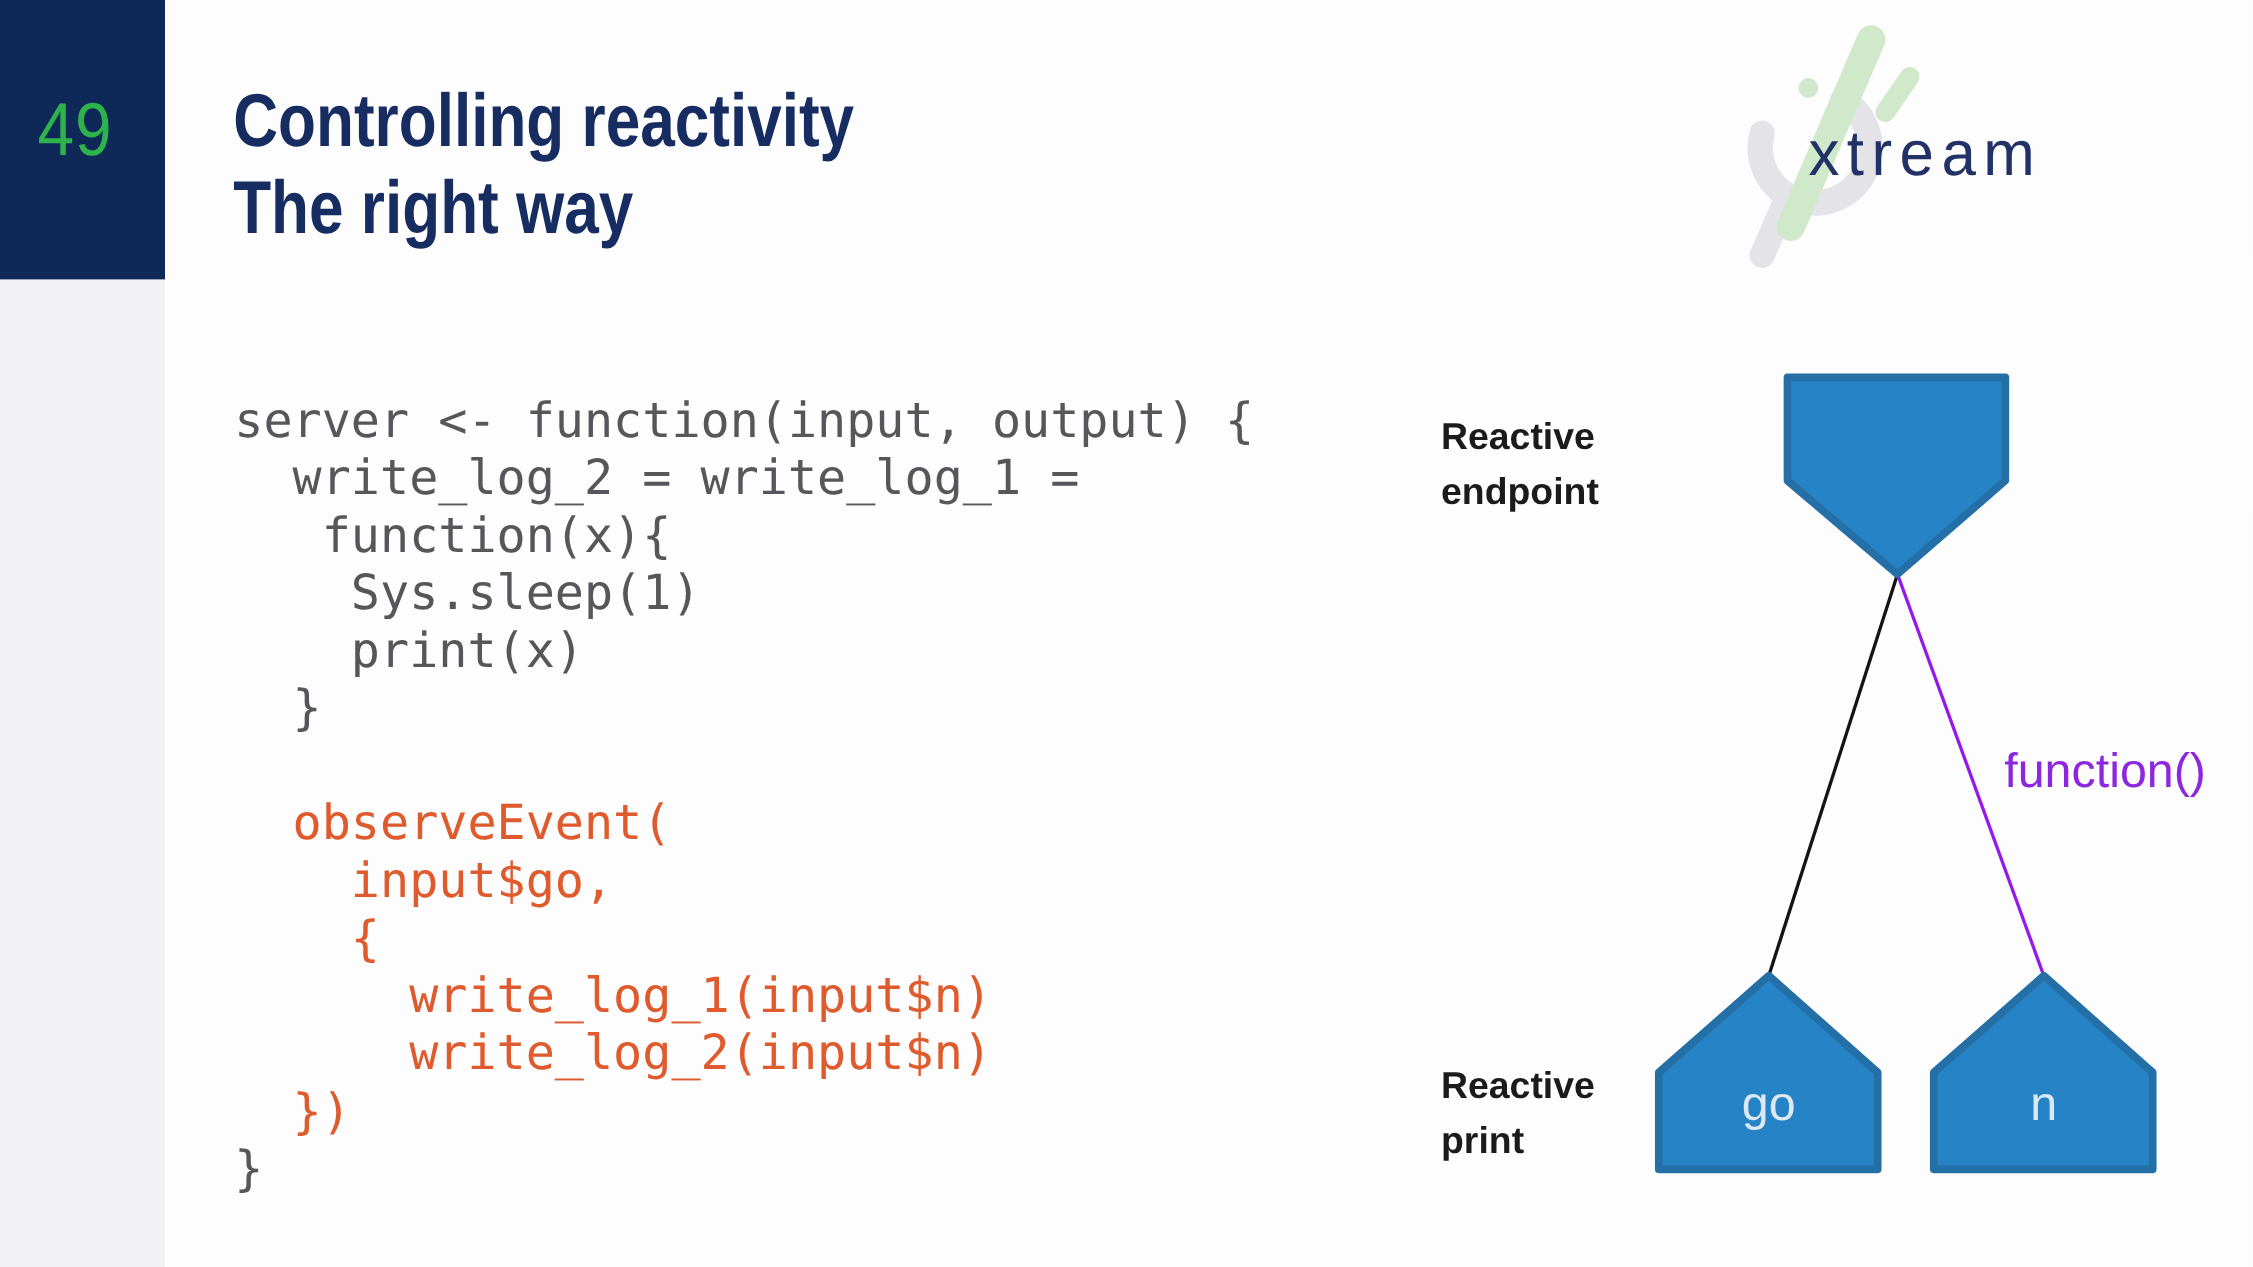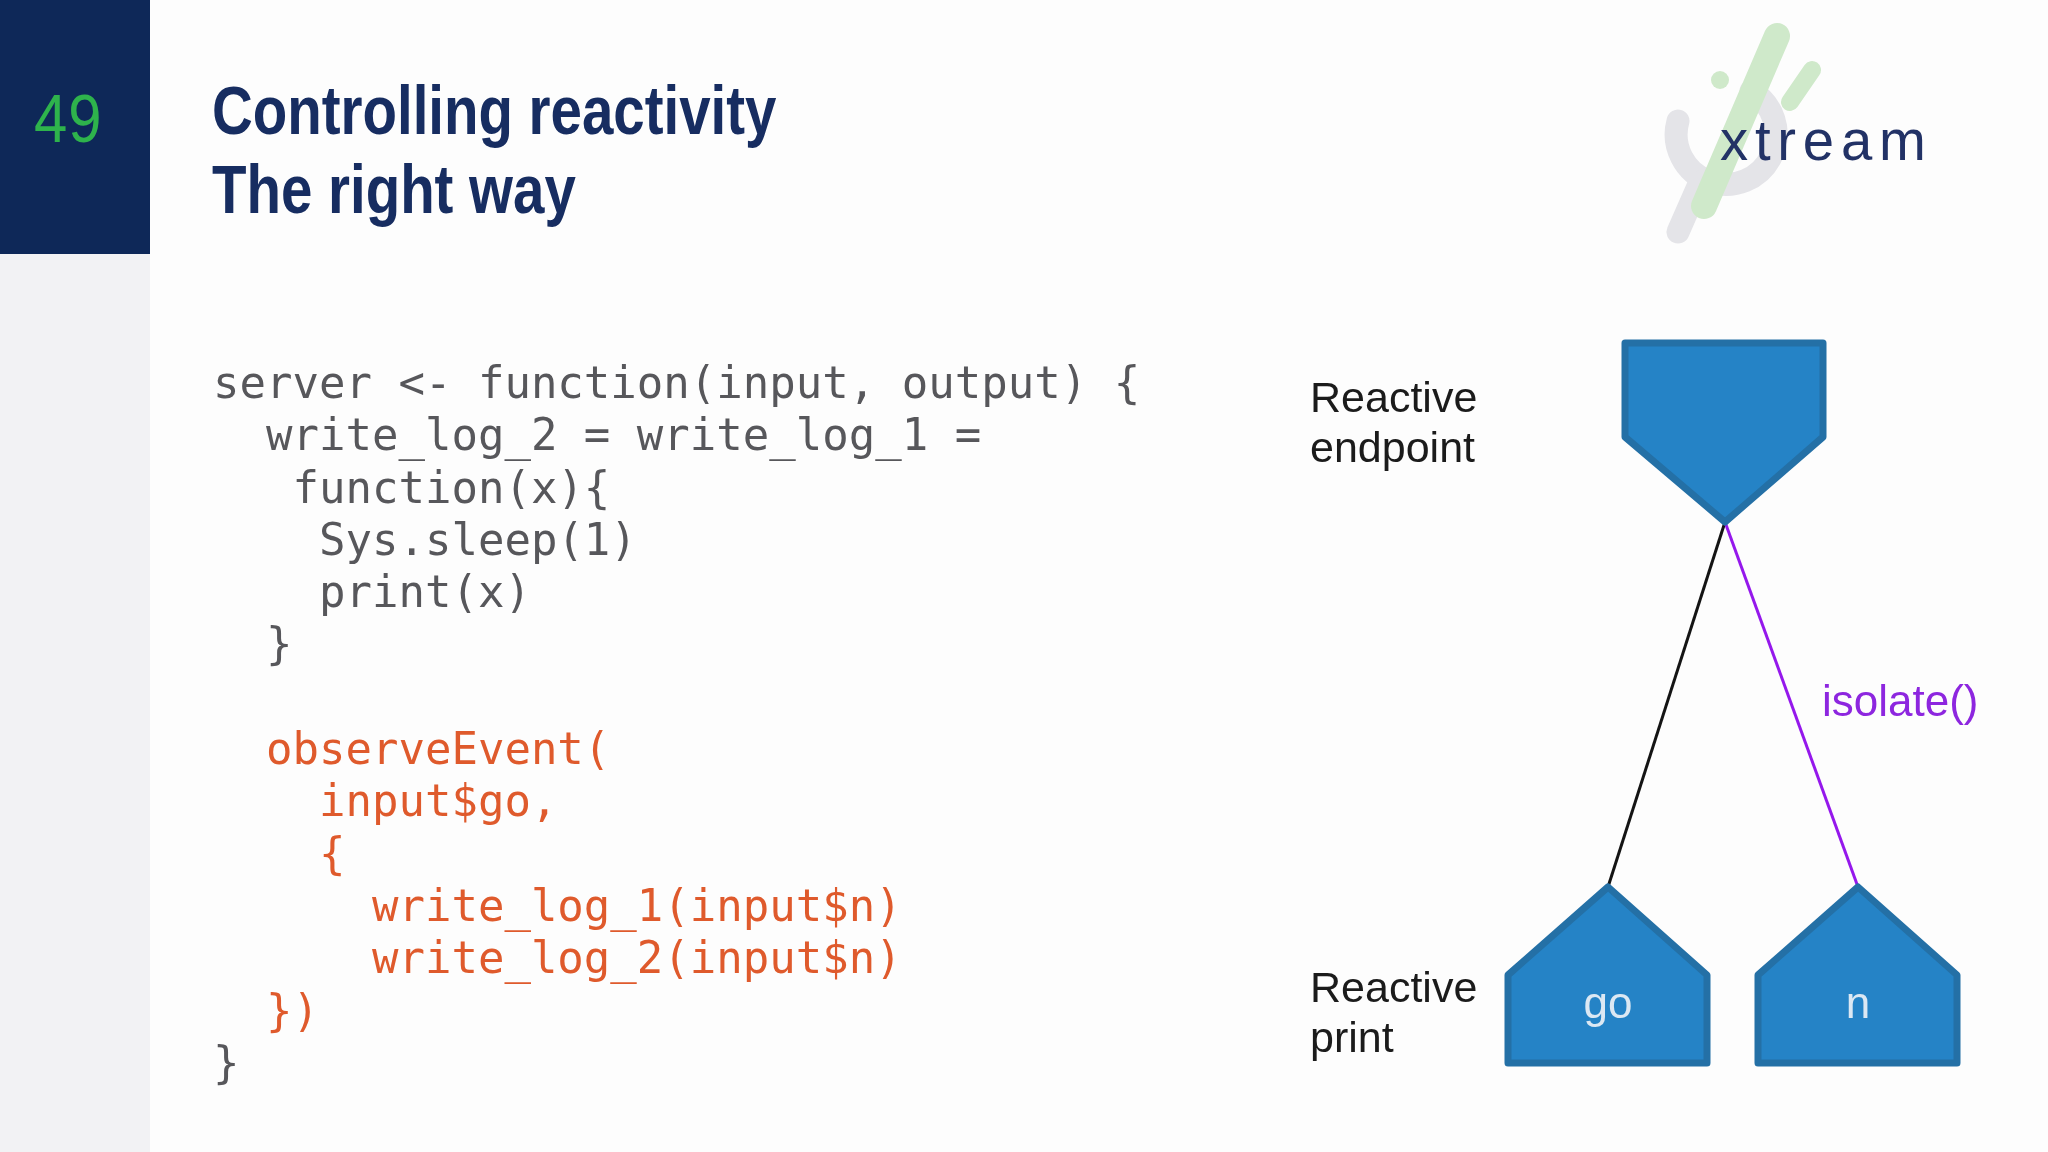--- a/index.html
+++ b/index.html
@@ -45,21 +45,21 @@
     color: var(--title-navy);
     transform: scaleX(0.83);
     transform-origin: left top;
     letter-spacing: 0px;
     white-space: nowrap;
   }
   .title span { display: block; }
   
   .logo {
     position: absolute;
-    left: 1640px; top: 20px;
+    left: 1564px; top: 20px;
     width: 400px; height: 240px;
   }
   .logo svg { position: absolute; left: 0; top: 0; }
   .logo-text {
     position: absolute;
     left: 80px; top: 86px;
     font-size: 58px;
     font-weight: 400;
     letter-spacing: 7px;
     color: var(--logo-navy);
@@ -91,23 +91,24 @@
   .conn-black  { stroke: var(--black-line); stroke-width: 3px; }
   .conn-purple { stroke: var(--purple-line); stroke-width: 3px; }
   .node-label {
     font-family: "Liberation Sans", sans-serif;
     font-size: 44px;
     fill: var(--node-text);
     text-anchor: middle;
   }
   .side-label {
     position: absolute;
-    font-size: 43px;
+    font-size: 34px;
     line-height: 50px;
     color: var(--label-black);
+    font-weight: bold;
   }
   .side-label span { display: block; }
   .endpoint-label { left: 1310px; top: 372px; }
   .source-label   { left: 1310px; top: 962px; }
   .isolate-label {
     position: absolute;
     left: 1822px; top: 676px;
     font-size: 44px;
     color: var(--purple-text);
   }
@@ -151,15 +152,15 @@
   </svg>
 
   <div class="side-label endpoint-label">
     <span>Reactive</span>
     <span>endpoint</span>
   </div>
   <div class="side-label source-label">
     <span>Reactive</span>
     <span>print</span>
   </div>
-  <div class="isolate-label">isolate()</div>
+  <div class="isolate-label">function()</div>
 
 </div>
 
 </body></html>

